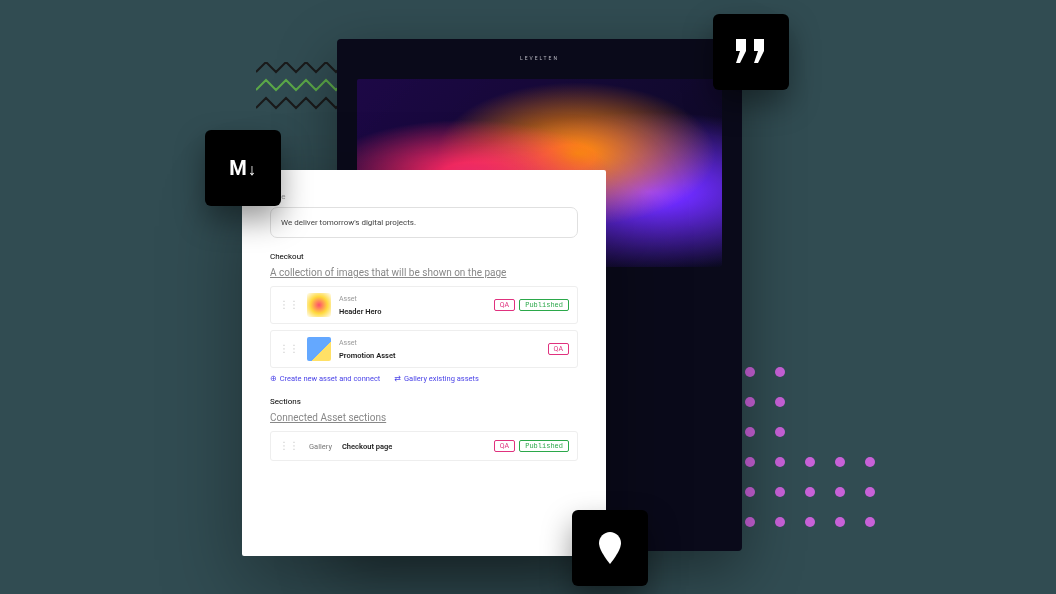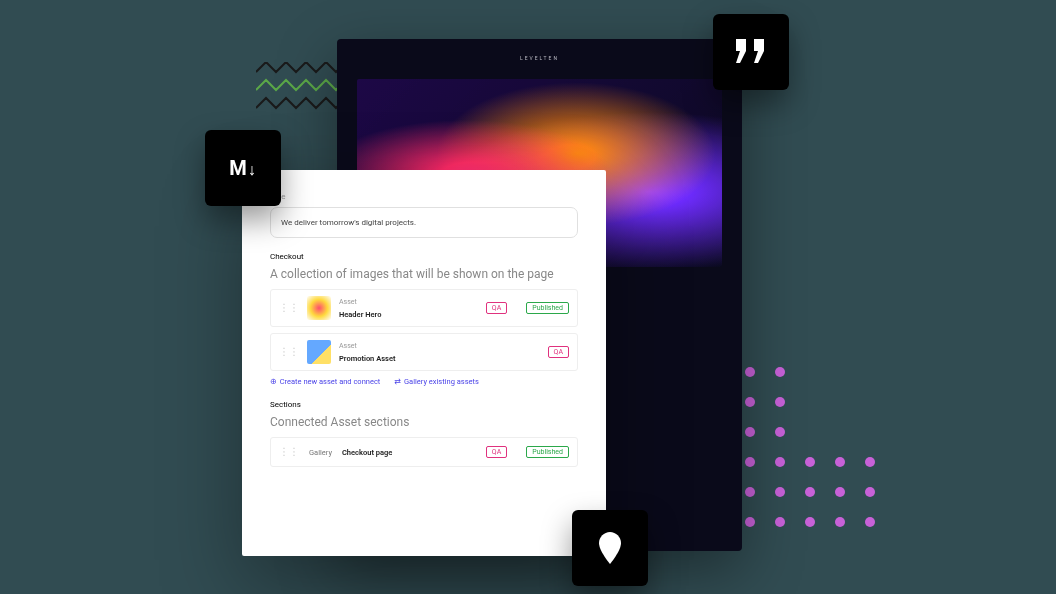--- a/index.html
+++ b/index.html
@@ -117,23 +117,24 @@
     padding: 24px 28px;
     overflow: hidden;
     color: #333;
   }
   .field-label {
     font-size: 8px;
     color: #000;
     margin-bottom: 6px;
   }
   .field-help {
-    font-size: 12px;
+    font-size: 10px;
     color: #888;
     margin-bottom: 8px;
+    text-decoration: underline;
   }
   .input {
     width: 100%;
     border: 1px solid #e0e0e0;
     border-radius: 7px;
     padding: 10px 10px;
     font-size: 8px;
     color: #444;
     background: #fff;
     margin-bottom: 14px;
@@ -169,29 +170,29 @@
   .thumb {
     width: 24px; height: 24px;
     border-radius: 2px;
     flex-shrink: 0;
   }
   .thumb.a { background: radial-gradient(circle at 50% 50%, #ff4d6d, #ffd93d, #fff); }
   .thumb.b { background: linear-gradient(135deg, #64a8ff 60%, #ffe066 60%); }
   .asset-body { flex: 1; }
   .asset-type { font-size: 7px; color: #999; }
   .asset-name { font-size: 7.5px; color: #222; font-weight: 600; margin-top: 4px; }
-  .badges { display: flex; gap: 19px; align-items: flex-end; }
+  .badges { display: flex; gap: 4px; align-items: flex-end; }
   .badge {
     font-size: 7px;
     padding: 1px 5px;
     border-radius: 2px;
     border: 1px solid;
   }
   .badge.qa { color: #E0317E; border-color: #E0317E; }
-  .badge.pub { color: #2BA84A; border-color: #2BA84A; }
+  .badge.pub { color: #2BA84A; border-color: #2BA84A; font-family: Liberation Mono, monospace; }
 
   .asset-links {
     display: flex;
     gap: 14px;
     margin-top: 6px;
     margin-bottom: 14px;
   }
   .asset-links a {
     font-size: 7.5px;
     color: #4B44E8;

